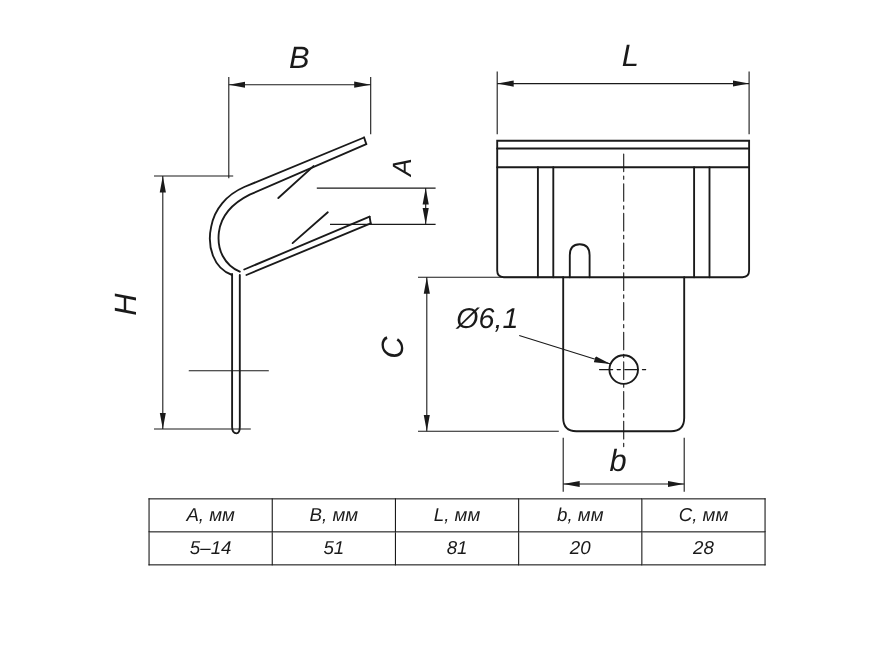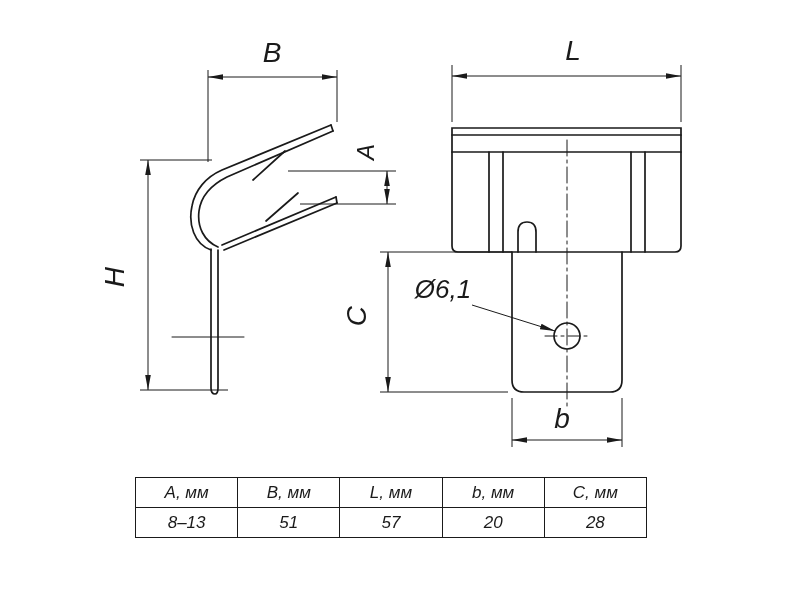--- a/index.html
+++ b/index.html
@@ -3,21 +3,21 @@
 <meta charset="utf-8">
 <style>
   html,body{margin:0;padding:0;background:#ffffff;}
   .canvas{position:relative;width:800px;height:600px;background:#ffffff;overflow:hidden;
           font-family:"Liberation Sans",sans-serif;}
   svg{position:absolute;left:0;top:0;}
   svg text{font-family:"Liberation Sans",sans-serif;font-style:italic;fill:#1a1a1a;}
   .dim-label{font-size:28px;}
   .dim-label-sm{font-size:24px;}
   .callout{font-size:26px;}
-  table.spec{position:absolute;left:135px;top:477px;width:512px;border-collapse:collapse;
+  table.spec{position:absolute;left:135px;top:453px;width:561px;border-collapse:collapse;
              table-layout:fixed;}
   table.spec td{border:1.6px solid #1a1a1a;height:29px;text-align:center;vertical-align:middle;
              font-style:italic;font-size:17px;color:#1a1a1a;padding:0;}
 </style>
 </head>
 <body>
 
 <div class="canvas">
 
   <svg width="800" height="600" viewBox="0 0 800 600">
@@ -103,22 +103,22 @@
   <table class="spec">
     <tbody>
       <tr>
         <td>A, мм</td>
         <td>B, мм</td>
         <td>L, мм</td>
         <td>b, мм</td>
         <td>C, мм</td>
       </tr>
       <tr>
-        <td>8–13</td>
+        <td>5–14</td>
         <td>51</td>
-        <td>57</td>
+        <td>81</td>
         <td>20</td>
         <td>28</td>
       </tr>
     </tbody>
   </table>
 
 </div>
 
 </body></html>

